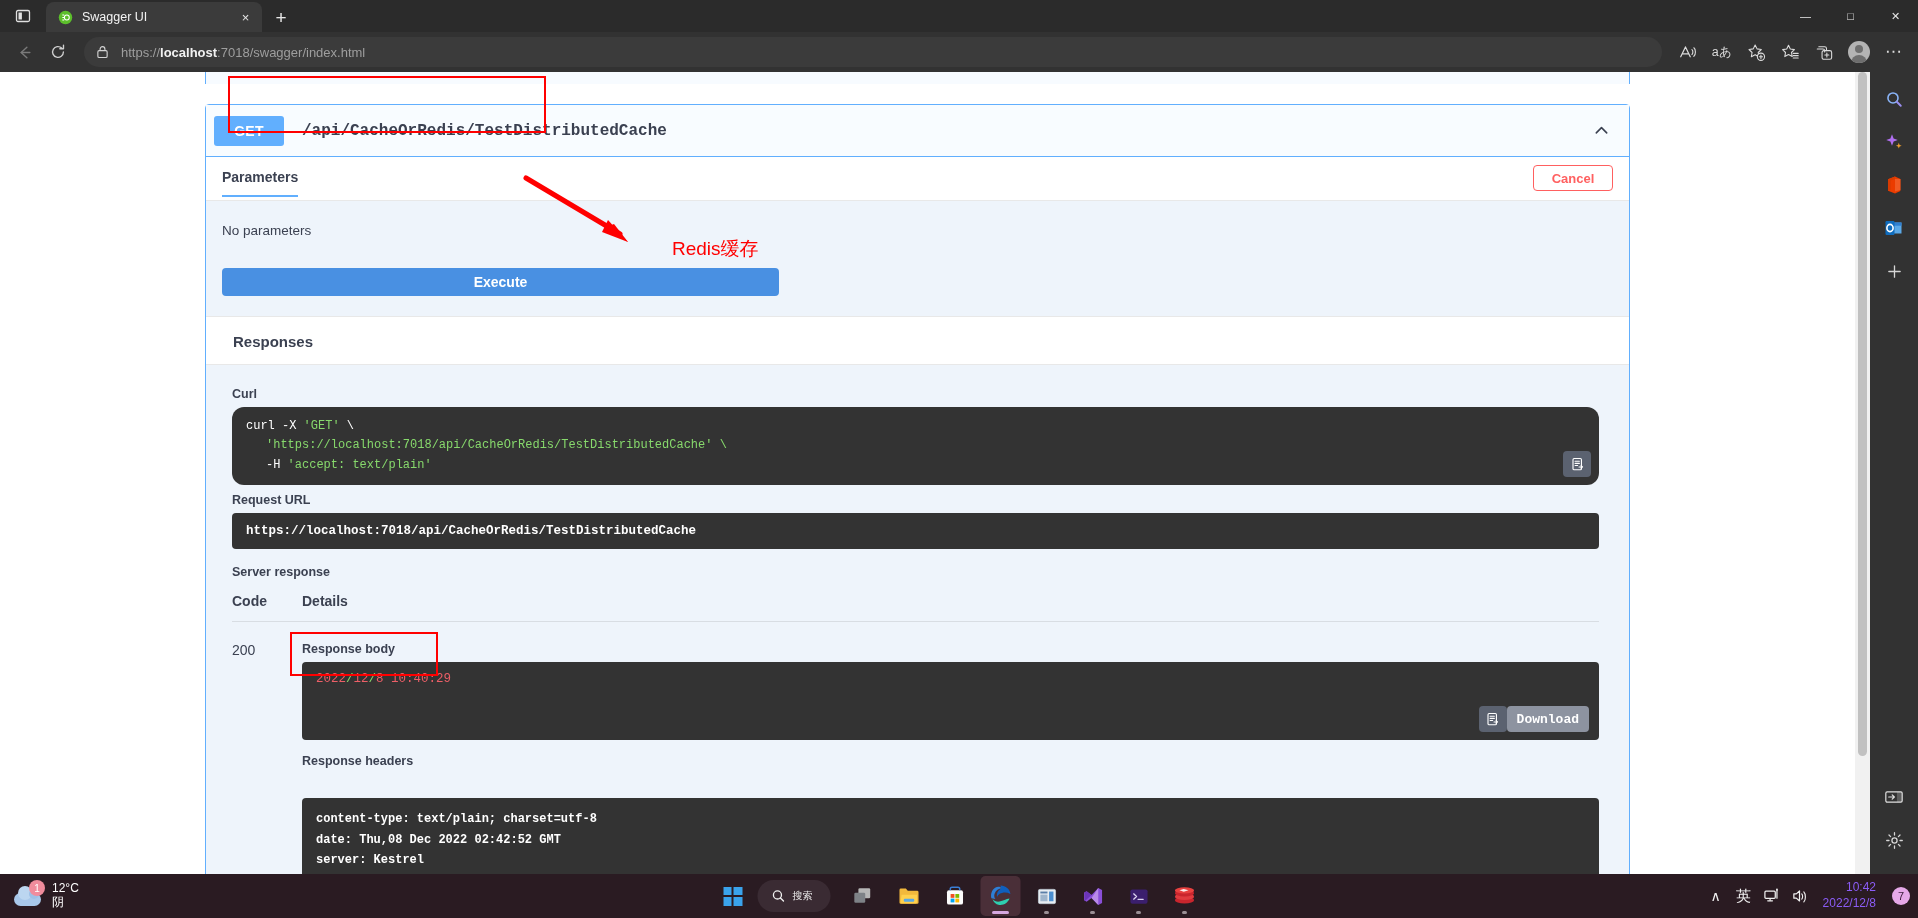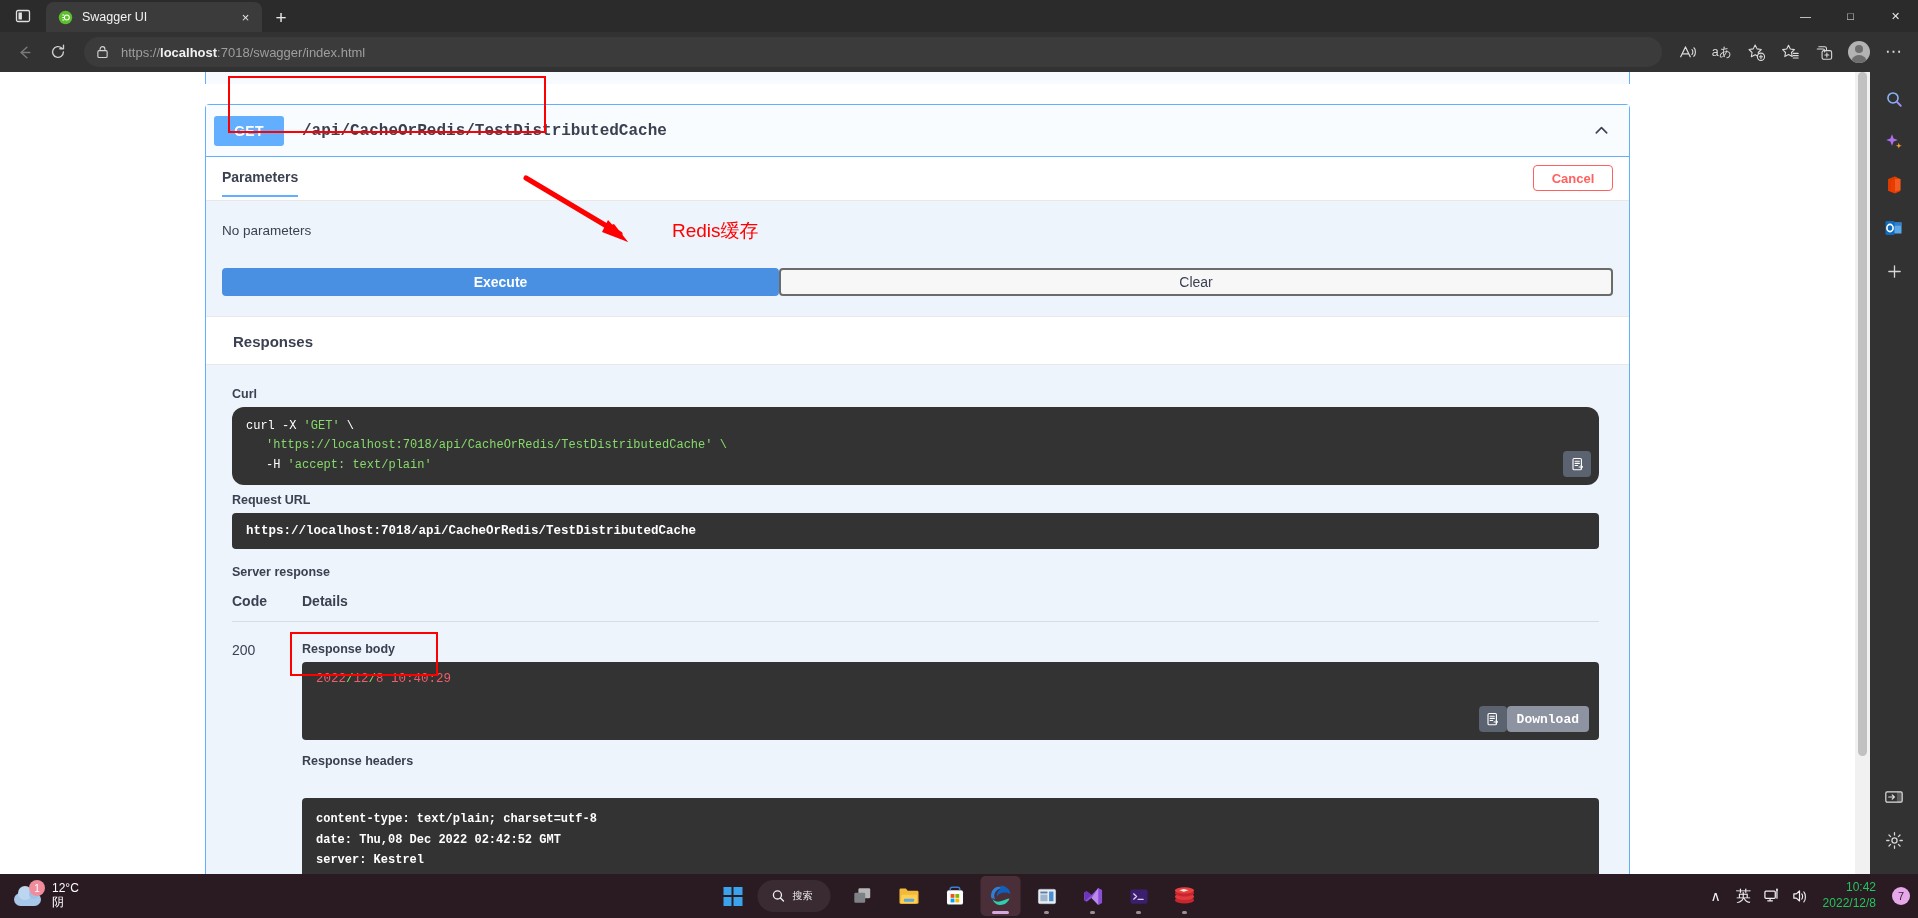--- a/index.html
+++ b/index.html
@@ -214,21 +214,21 @@
   .rh-label { font-size:12.5px; color:#3b4151; font-weight:700; margin:14px 0 6px 0; }
   .rh-block {
     background:#333333; border-radius:4px; padding:11px 14px;
     font-family:"Liberation Mono", monospace; font-size:12px; line-height:1.7; color:#ffffff; font-weight:700;margin-top:30px;
   }
   .responses2 { background:#ffffff; padding:16px 16px 18px 16px; border-top:1px solid #e8e8e8; }
 
   
   .anno-arrow { position:absolute; left:520px; top:100px; z-index:35; pointer-events:none; }
   .anno-text {
-    position:absolute; left:672px; top:146px; color:#ff0000; font-size:19px; z-index:35;
+    position:absolute; left:672px; top:164px; color:#ff0000; font-size:19px; z-index:35;
     font-family:"Liberation Sans", sans-serif;
   }
 
   
   .taskbar {
     position:absolute; left:0; bottom:0; width:1918px; height:44px;
     background:#2a1b22; display:flex; align-items:center;
   }
   .weather { display:flex; align-items:center; gap:8px; margin-left:14px; position:relative;}
   .weather-icon { position:relative; width:30px; height:26px; }
@@ -253,21 +253,21 @@
     gap:7px; padding:0 18px 0 14px; margin-right:6px;
   }
   .search-pill span { color:#efefef; font-size:10px; }
   .tb-app { width:40px;height:40px;display:flex;align-items:center;justify-content:center;position:relative;border-radius:5px;}
   .tb-app.active { background:#4a2f38; }
   .tb-app .dot { position:absolute; bottom:2px; left:50%; transform:translateX(-50%); width:5px;height:3px;border-radius:2px;background:#9a8f95;}
   .tb-app.active .dot { width:17px; background:#d6a8e0; }
 
   .tray { position:absolute; right:8px; display:flex; align-items:center; gap:10px; }
   .tray-ico { color:#f0f0f0; font-size:14px; display:flex; align-items:center; justify-content:center; height:40px; min-width:18px;}
-  .clock { color:#22c55e; font-size:12px; text-align:right; line-height:1.3; margin-left:4px;}
+  .clock { color:#8b5cf6; font-size:12px; text-align:right; line-height:1.3; margin-left:4px;}
   .notif-badge {
     width:18px;height:18px;border-radius:50%;background:#e6a8e8;color:#3a1b3a;
     font-size:11px; display:flex;align-items:center;justify-content:center; margin-left:6px;
   }
 </style>
 </head>
 <body>
 
 <div class="browser">
 
@@ -386,21 +386,20 @@
             <div class="param-tab">Parameters</div>
             <div class="cancel-btn">Cancel</div>
           </div>
 
           <div class="params-body">
             <div class="no-params">No parameters</div>
           </div>
 
           <div class="exec-row">
             <div class="btn-execute">Execute</div>
-            <div class="btn-clear">Clear</div>
           </div>
 
           <div class="responses-bar">
             <div class="responses-title">Responses</div>
           </div>
 
           <div class="resp-body-area">
 
             <div class="sec-label">Curl</div>
             <div class="code-block">

